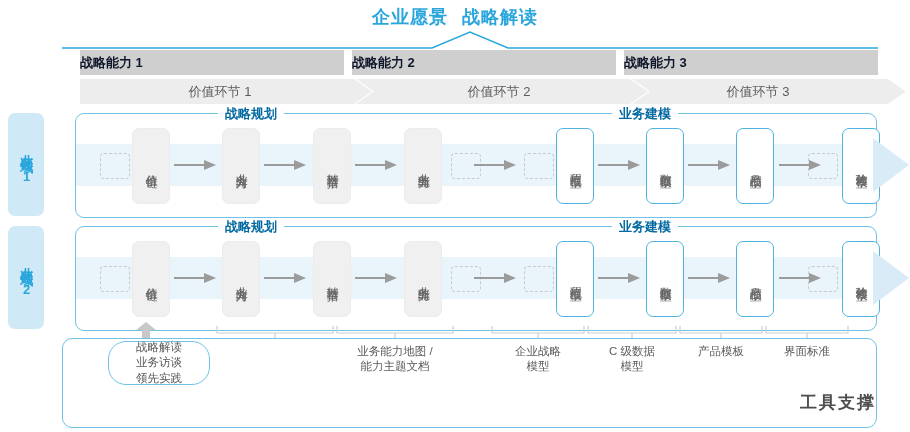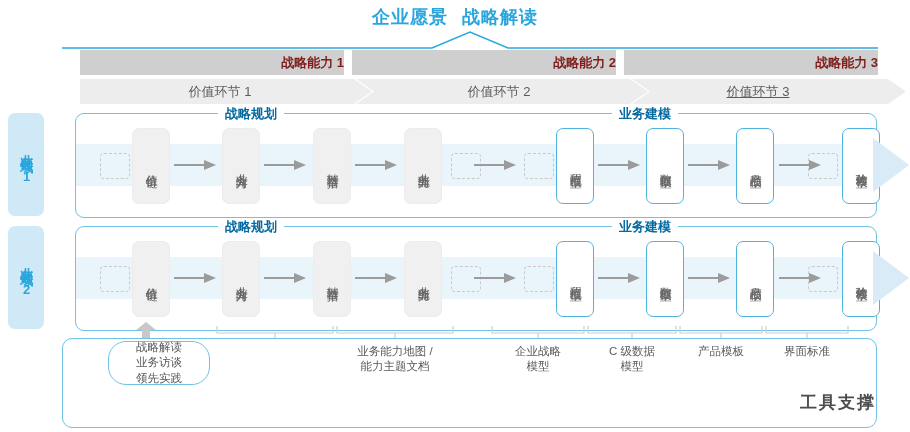--- a/index.html
+++ b/index.html
@@ -23,22 +23,22 @@
     white-space:nowrap;
   }
 
   
   .tent{position:absolute;left:62px;top:30px;width:816px;height:22px;}
 
   
   .cap-bars{position:absolute;left:80px;top:50px;width:798px;height:25px;}
   .cap-bar{
     position:absolute;top:0;height:25px;background:#cfcfcf;
-    display:flex;align-items:center;justify-content:flex-end;
-    font-size:13px;font-weight:bold;color:#7f1d1d;white-space:nowrap;
+    display:flex;align-items:center;justify-content:flex-start;
+    font-size:13px;font-weight:bold;color:#0f172a;white-space:nowrap;
   }
 
   
   .vl-bars{position:absolute;left:80px;top:79px;width:826px;height:25px;padding-left:35px;}
   .vl-bar{
     position:absolute;top:0;height:25px;background:#ededed;
     display:flex;align-items:center;justify-content:center;
     font-size:13px;color:#5c5c5c;white-space:nowrap;
   }
 
@@ -153,21 +153,21 @@
   </div>
 
   <div class="vl-bars">
     <div class="vl-bar" style="left:0px;width:292px;clip-path:polygon(0 0,274px 0,292px 50%,274px 100%,0 100%);">
       <span style="margin-right:12px;">价值环节 1</span>
     </div>
     <div class="vl-bar" style="left:276px;width:292px;clip-path:polygon(0 0,274px 0,292px 50%,274px 100%,0 100%,18px 50%);">
       <span style="margin-right:6px;">价值环节 2</span>
     </div>
     <div class="vl-bar" style="left:552px;width:274px;clip-path:polygon(0 0,256px 0,274px 50%,256px 100%,0 100%,18px 50%);">
-      <span style="margin-right:22px;text-decoration:underline;">价值环节 3</span>
+      <span style="margin-right:22px;">价值环节 3</span>
     </div>
   </div>
 
   <div class="domain-label" style="top:113px;height:103px;">
     <span>业务领域 1</span>
   </div>
   <div class="domain-label" style="top:226px;height:103px;">
     <span>业务领域 2</span>
   </div>
 

